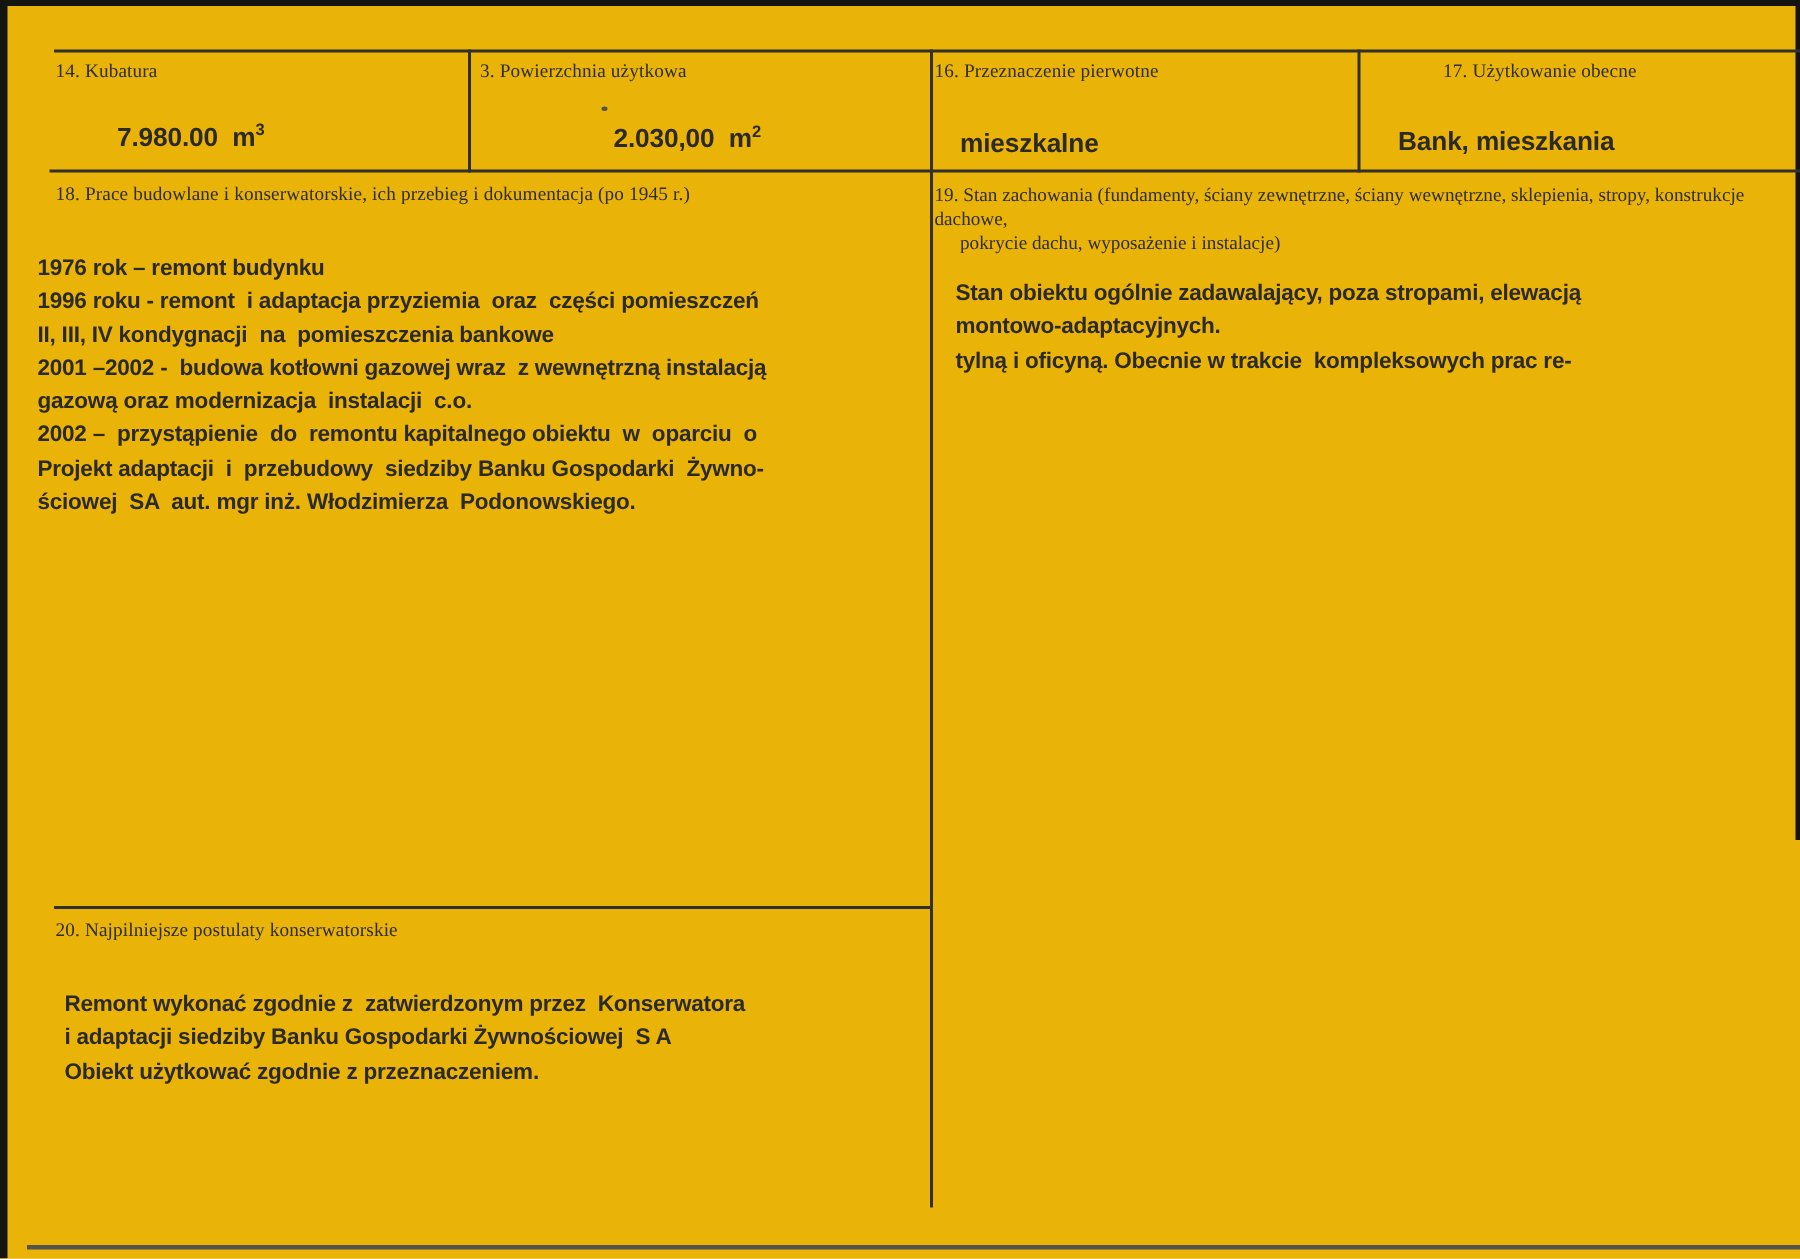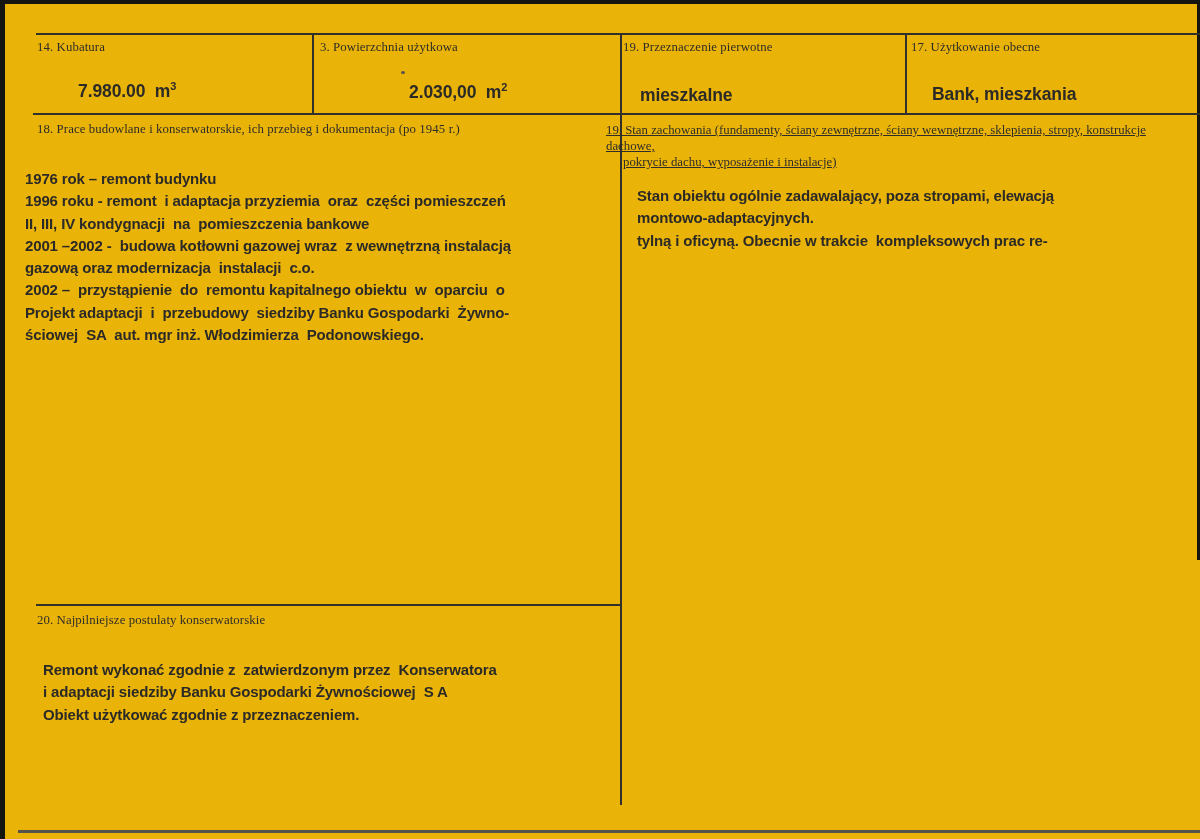--- a/index.html
+++ b/index.html
@@ -68,39 +68,39 @@
   <div class="vrule v-16-17"></div>
   <div class="vrule v-col"></div>
 
   <div class="flabel" style="left:37px;top:40px;">14. Kubatura</div>
   <div class="fvalue" style="left:78px;top:81px;"><span>7.980.00</span>  <span><span>m</span><sup>3</sup></span></div>
 
   <div class="flabel" style="left:320px;top:40px;">3. Powierzchnia użytkowa</div>
   <div class="fvalue" style="left:409px;top:82px;"><span>2.030,00</span>  <span><span>m</span><sup>2</sup></span></div>
   <div class="speck" style="left:401px;top:71px;width:4px;height:3px;"></div>
 
-  <div class="flabel" style="left:623px;top:40px;">19. Przeznaczenie pierwotne</div>
+  <div class="flabel" style="left:623px;top:40px;">16. Przeznaczenie pierwotne</div>
   <div class="fvalue" style="left:640px;top:85px;">mieszkalne</div>
 
-  <div class="flabel" style="left:911px;top:40px;">17. Użytkowanie obecne</div>
+  <div class="flabel" style="left:962px;top:40px;">17. Użytkowanie obecne</div>
   <div class="fvalue" style="left:932px;top:84px;">Bank, mieszkania</div>
 
   <div class="flabel" style="left:37px;top:122px;">18. Prace budowlane i konserwatorskie, ich przebieg i dokumentacja (po 1945 r.)</div>
   <div class="bodyblock" style="left:25px;top:168px;width:575px;">
     <div class="ln">1976 rok – remont budynku</div>
     <div class="ln">1996 roku - remont  i adaptacja przyziemia  oraz  części pomieszczeń</div>
     <div class="ln">II, III, IV kondygnacji  na  pomieszczenia bankowe</div>
     <div class="ln">2001 –2002 -  budowa kotłowni gazowej wraz  z wewnętrzną instalacją</div>
     <div class="ln">gazową oraz modernizacja  instalacji  c.o.</div>
     <div class="ln">2002 –  przystąpienie  do  remontu kapitalnego obiektu  w  oparciu  o</div>
     <div class="ln">Projekt adaptacji  i  przebudowy  siedziby Banku Gospodarki  Żywno-</div>
     <div class="ln">ściowej  SA  aut. mgr inż. Włodzimierza  Podonowskiego.</div>
   </div>
 
-  <div class="sec19-label" style="left:606px;top:122px;width:570px;text-decoration:underline;">
+  <div class="sec19-label" style="left:623px;top:122px;width:570px;">
     <div>19. Stan zachowania (fundamenty, ściany zewnętrzne, ściany wewnętrzne, sklepienia, stropy, konstrukcje dachowe,</div>
     <div class="l2">pokrycie dachu, wyposażenie i instalacje)</div>
   </div>
   <div class="bodyblock" style="left:637px;top:185px;width:510px;">
     <div class="ln">Stan obiektu ogólnie zadawalający, poza stropami, elewacją</div>
     <div class="ln">montowo-adaptacyjnych.</div>
     <div class="ln">tylną i oficyną. Obecnie w trakcie  kompleksowych prac re-</div>
   </div>
 
   <div class="flabel" style="left:37px;top:613px;">20. Najpilniejsze postulaty konserwatorskie</div>

